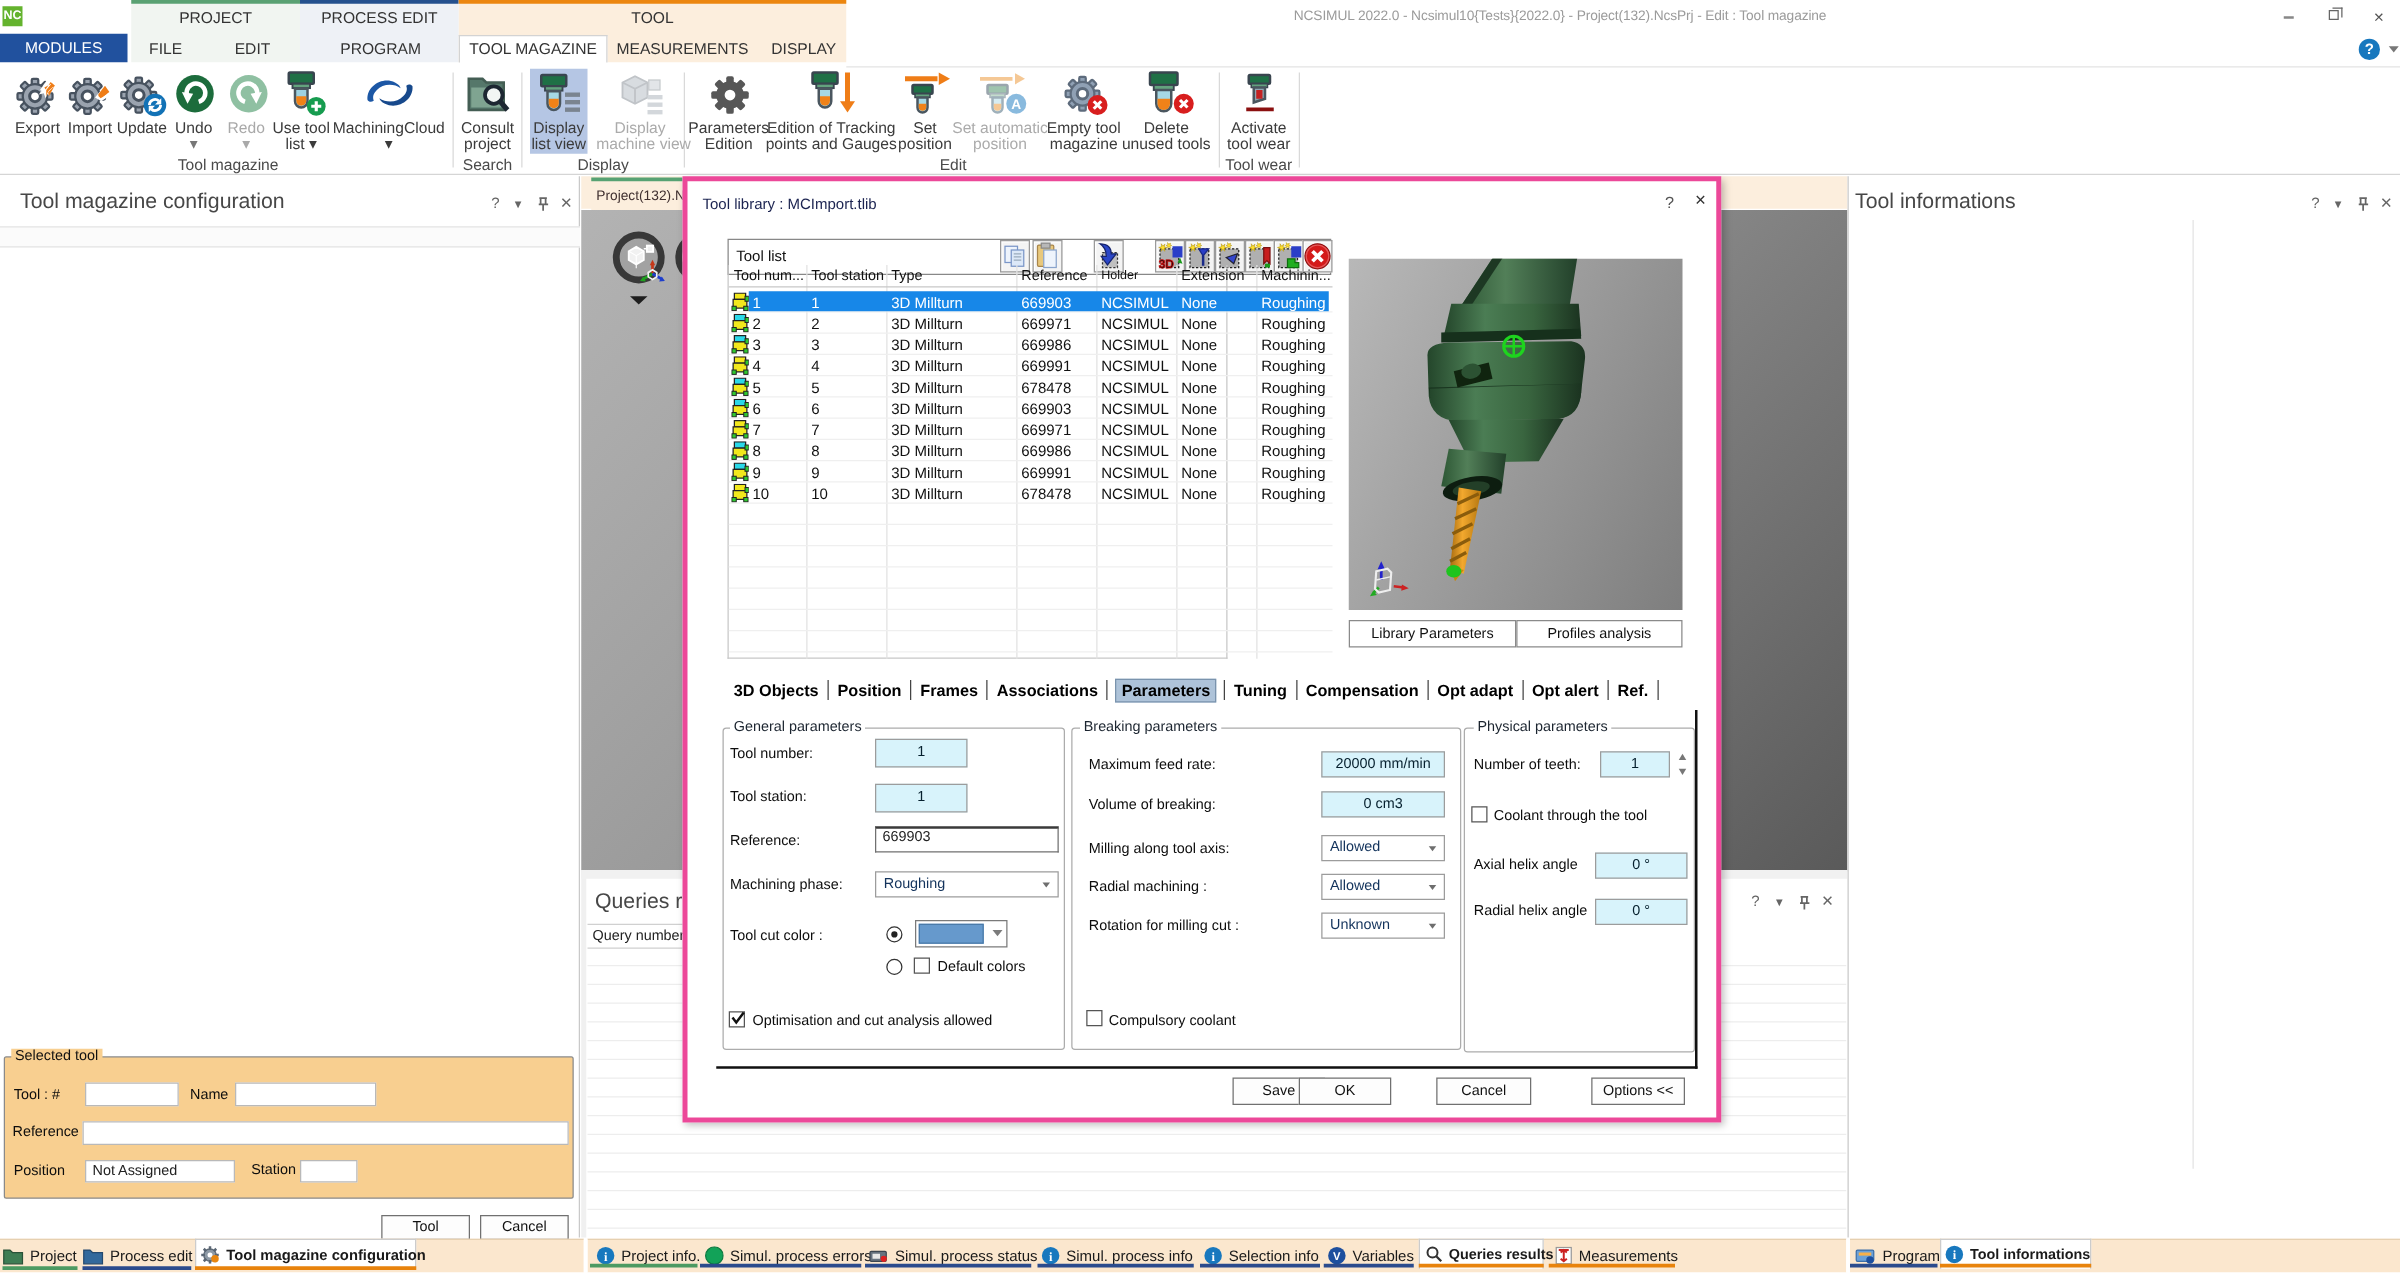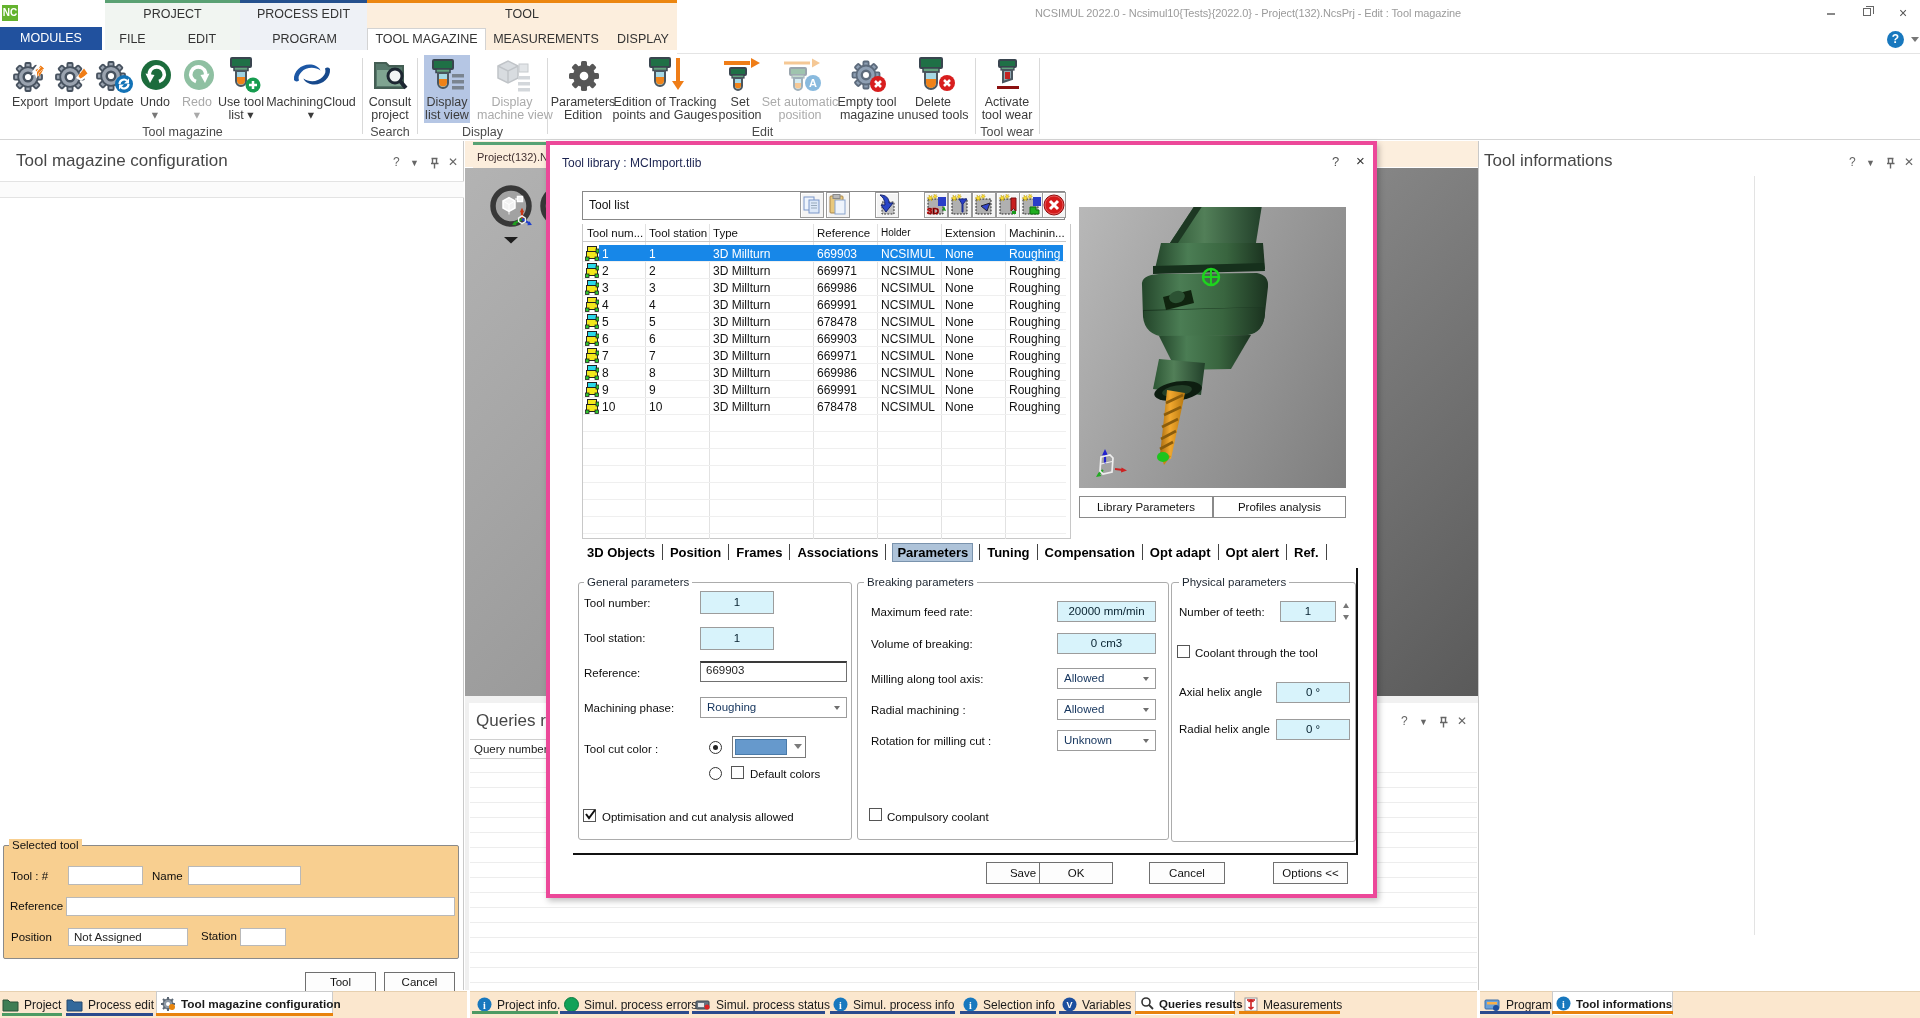--- a/index.html
+++ b/index.html
@@ -550,21 +550,21 @@
           <path d="M9 1l0.8 1.2L11.5 1.6 11 3.1 12.5 3.4 11 4 11.5 5.5 10.2 4.4 9 5.5l0.2-1.4L7.8 3.4l1.5-0.4z" fill="#ffe12e" stroke="#b89a14" stroke-width="0.4"></path>
         </svg></div>
       <div class="abs" style="left:492px;top:47px;width:24px;height:26px;border:1px solid #9a9a9a;background:#f4f4f4;box-shadow:inset 1px 1px 0 #fff"><svg width="22" height="24" viewBox="0 0 22 24">
           <circle cx="11" cy="12" r="10" fill="#d41a1a" stroke="#8e0e0e"></circle>
           <circle cx="11" cy="12" r="9" fill="none" stroke="#f08080" stroke-width="1" opacity="0.6"></circle>
           <path d="M7 8l8 8M15 8l-8 8" stroke="#fff" stroke-width="3"></path>
         </svg></div>
     </div>
 
 <div id="ttable">
-      <div class="abs" style="left:32px;top:79px;width:489px;height:315px;border:1px solid #c8c8c8;border-top:none">
+      <div class="abs" style="left:32px;top:67px;width:400px;height:315px;border:1px solid #c8c8c8;border-top:none">
         <div class="abs tt" style="left:4px;top:3px;font-size:11.5px;color:#111">Tool num...</div>
         <div class="abs tt" style="left:66px;top:3px;font-size:11.5px;color:#111">Tool station</div>
         <div class="abs tt" style="left:130px;top:3px;font-size:11.5px;color:#111">Type</div>
         <div class="abs tt" style="left:234px;top:3px;font-size:11.5px;color:#111">Reference</div>
         <div class="abs tt" style="left:298px;top:3px;font-size:10px;color:#111">Holder</div>
         <div class="abs tt" style="left:362px;top:3px;font-size:11.5px;color:#111">Extension</div>
         <div class="abs tt" style="left:426px;top:3px;font-size:11.5px;color:#111">Machinin...</div>
         <div class="abs" style="left:62px;top:0;width:1px;height:315px;background:#e2e2e2"></div>
         <div class="abs" style="left:126px;top:0;width:1px;height:315px;background:#e2e2e2"></div>
         <div class="abs" style="left:230px;top:0;width:1px;height:315px;background:#e2e2e2"></div>

